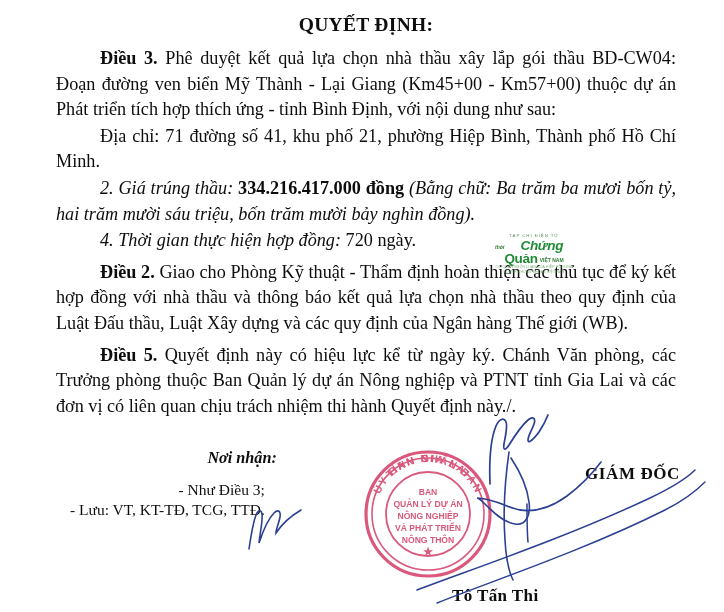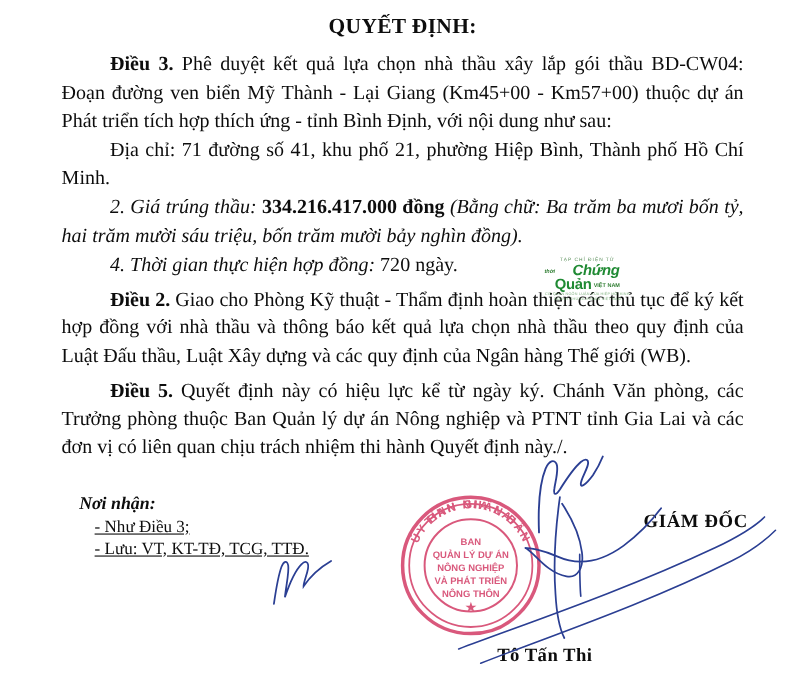--- a/index.html
+++ b/index.html
@@ -53,36 +53,36 @@
     font-style: italic;
   }
   .bold {
     font-weight: bold;
   }
   .gap-sm { height: 5px; }
 
   
   .recipients {
     position: absolute;
-    left: 72px;
+    left: 44px;
     top: 448px;
     font-size: 15.5px;
     line-height: 20px;
+    text-align: right;
   }
   .recipients-title {
     font-style: italic;
     font-weight: bold;
     font-size: 16.2px;
     margin-bottom: 2px;
   }
   .recipients ul {
     list-style: none;
-    margin: 0;
+    margin: 12px;
     padding: 0 0 0 14px;
-    text-decoration: underline;
   }
   .recipients li {
     white-space: nowrap;
   }
 
   
   .sign-block {
     position: absolute;
     left: 430px;
     top: 424px;

